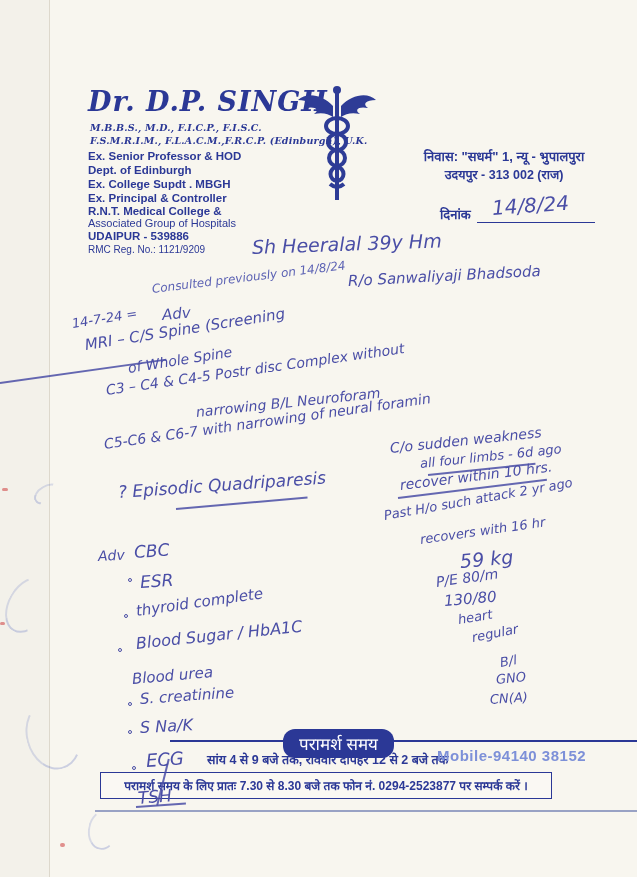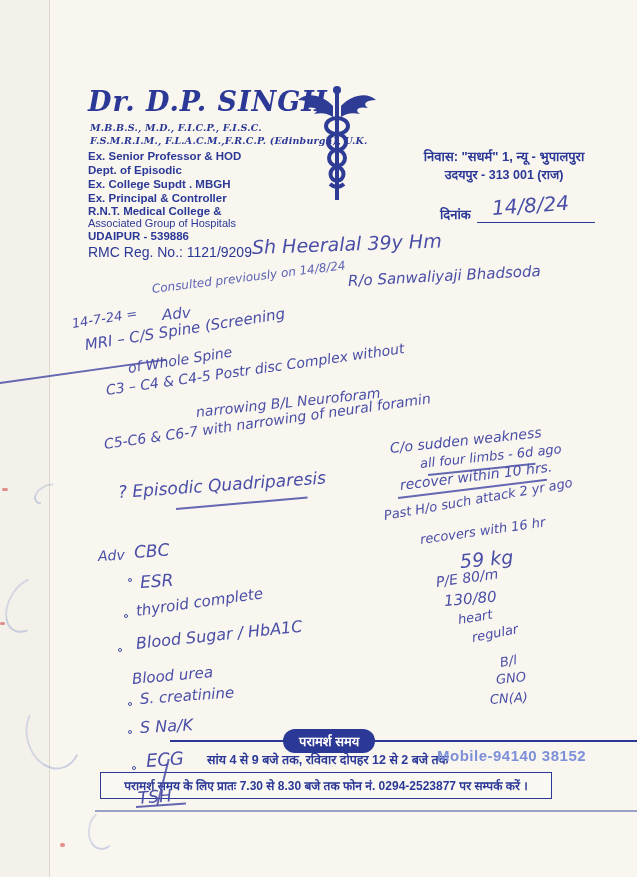--- a/index.html
+++ b/index.html
@@ -45,21 +45,21 @@
     font-style:italic; white-space:nowrap; transform-origin:left center; }
   .hw.lite { color:#5d63b4; }
   .stroke { position:absolute; background:#4a4ea6; height:1.6px; transform-origin:left center; opacity:.85; }
 
   .dot { position:absolute; width:4px; height:4px; border:1.4px solid #4a4ea6;
     border-radius:50%; }
 
   
   .foot-line { position:absolute; height:2px; background:#2b3896; }
   .badge { position:absolute; left:283px; top:729px; background:#2b3896; color:#fff;
-    font-weight:bold; font-size:13px; padding:3px 16px; border-radius:12px; z-index:2; }
+    font-weight:normal; font-size:17px; padding:3px 16px; border-radius:12px; z-index:2; }
   .timing { position:absolute; left:207px; top:751px; font-weight:bold; font-size:12.5px; }
   .mobile { position:absolute; left:437px; top:747px; color:#7d90d8; font-weight:bold;
     font-size:15px; letter-spacing:.5px; }
   .foot-box { position:absolute; left:100px; top:772px; width:452px; border:1.6px solid #2b3896;
     padding:4px 6px; text-align:center; font-weight:bold; font-size:12px; background:rgba(255,255,255,.25); }
   .bottom-rule { position:absolute; left:95px; top:810px; width:542px; height:1.6px; background:#99a2c4; }
 </style>
 </head>
 <body>
 
@@ -72,46 +72,46 @@
   <div class="smudge" style="left:38px;top:480px;width:18px;height:28px;transform:rotate(60deg);"></div>
   <div class="smudge" style="left:88px;top:810px;width:30px;height:40px;transform:rotate(10deg);"></div>
   <div class="redmark" style="left:2px;top:488px;width:6px;height:3px;"></div>
   <div class="redmark" style="left:0px;top:622px;width:5px;height:3px;"></div>
   <div class="redmark" style="left:60px;top:843px;width:5px;height:4px;"></div>
 
   <div class="doc-name print">Dr. D.P. SINGH</div>
   <div class="degrees print" style="left:90px;top:122px;">M.B.B.S., M.D., F.I.C.P., F.I.S.C.</div>
   <div class="degrees print" style="left:90px;top:135px;">F.S.M.R.I.M., F.L.A.C.M.,F.R.C.P. (Edinburgh), U.K.</div>
   <div class="pos-line print" style="top:150px;">Ex. Senior Professor &amp; HOD</div>
-  <div class="pos-line print" style="top:164px;">Dept. of Episodic</div>
+  <div class="pos-line print" style="top:164px;">Dept. of Edinburgh</div>
   <div class="pos-line print" style="top:178px;">Ex. College Supdt . MBGH</div>
   <div class="pos-line print" style="top:192px;">Ex. Principal &amp; Controller</div>
   <div class="pos-line print" style="top:205px;">R.N.T. Medical College &amp;</div>
   <div class="pos-line normal print" style="top:217px;">Associated Group of Hospitals</div>
   <div class="pos-line print" style="top:230px;">UDAIPUR  - 539886</div>
-  <div class="pos-line normal print" style="top:244px;font-size:14px;">RMC Reg. No.: 1121/9209</div>
+  <div class="pos-line normal print" style="top:244px;font-size:10px;">RMC Reg. No.: 1121/9209</div>
 
   <div class="caduceus">
     <svg width="82" height="120" viewBox="0 0 82 120">
       <g fill="#2e3c96" stroke="#2e3c96">
         <circle cx="41" cy="6" r="4" stroke-width="0"></circle>
         <rect x="39" y="8" width="4" height="108" stroke-width="0"></rect>
         <path d="M37,22 C26,10 10,8 2,16 C12,16 16,20 10,24 C20,22 24,26 18,30 C27,28 32,30 37,33 Z" stroke-width="0"></path>
         <path d="M45,22 C56,10 72,8 80,16 C70,16 66,20 72,24 C62,22 58,26 64,30 C55,28 50,30 45,33 Z" stroke-width="0"></path>
         <ellipse cx="41" cy="42" rx="11" ry="8" fill="none" stroke-width="4"></ellipse>
         <ellipse cx="41" cy="58" rx="9" ry="8" fill="none" stroke-width="4"></ellipse>
         <ellipse cx="41" cy="74" rx="8" ry="8" fill="none" stroke-width="4"></ellipse>
         <ellipse cx="41" cy="90" rx="6.5" ry="7" fill="none" stroke-width="4"></ellipse>
         <path d="M34,100 q7,6 14,0" fill="none" stroke-width="4"></path>
       </g>
     </svg>
   </div>
 
   <div class="hindi-a1 print right-head">निवास: "सधर्म" 1, न्यू - भुपालपुरा</div>
-  <div class="hindi-a2 print right-head">उदयपुर - 313 001 (राज)</div>
+  <div class="hindi-a2 print right-head">उदयपुर - 313 002 (राज)</div>
 
   <div class="date-row print">
     <span>दिनांक</span><span class="date-line"></span>
   </div>
   <div class="hw" style="left:492px;top:196px;font-size:20px;transform:rotate(-4deg);">14/8/24</div>
 
   <div class="hw" style="left:252px;top:236px;font-size:19px;transform:rotate(-2deg);">Sh Heeralal 39y Hm</div>
   <div class="hw lite" style="left:152px;top:282px;font-size:12px;transform:rotate(-7deg);">Consulted previously on 14/8/24</div>
   <div class="hw" style="left:348px;top:272px;font-size:15px;transform:rotate(-3deg);">R/o Sanwaliyaji Bhadsoda</div>
 

